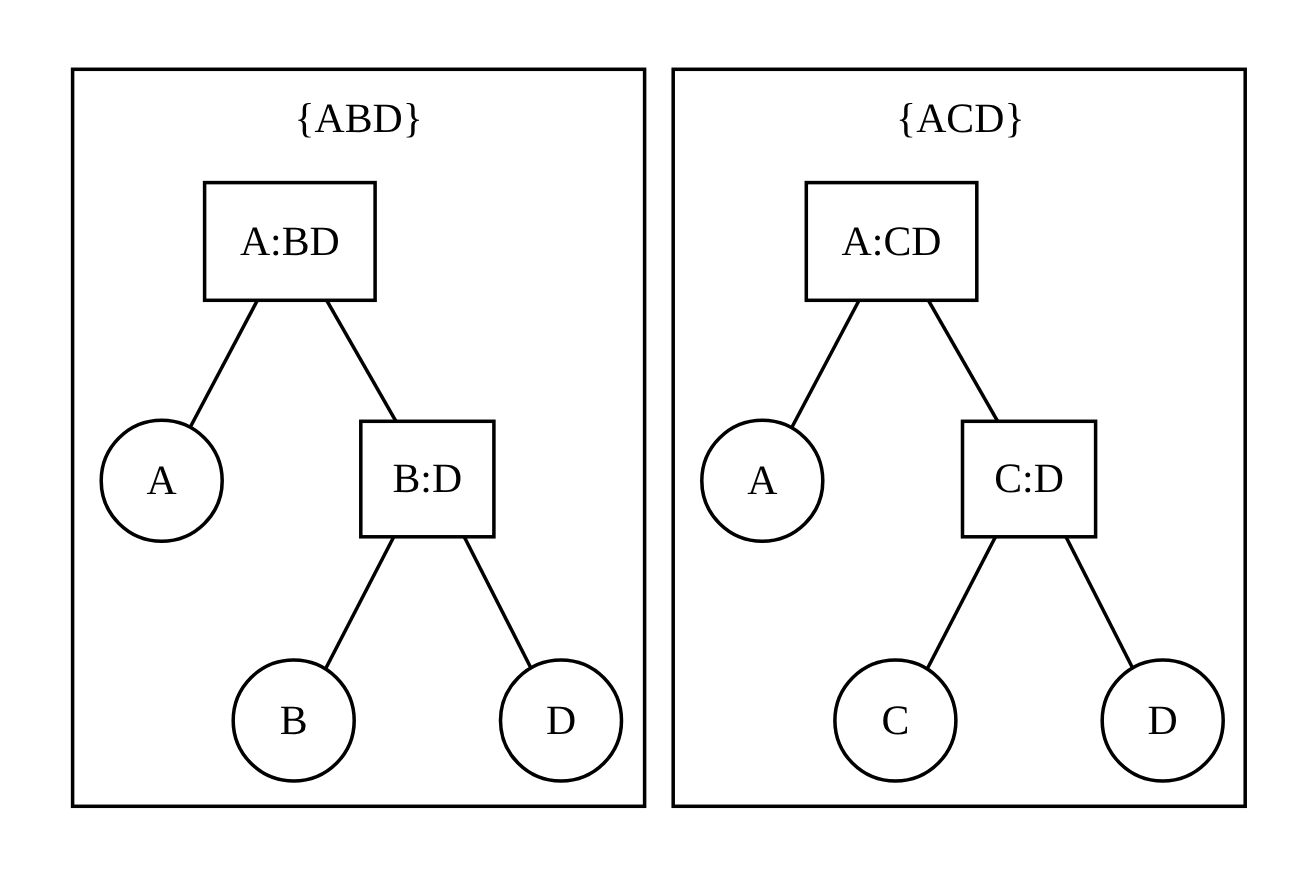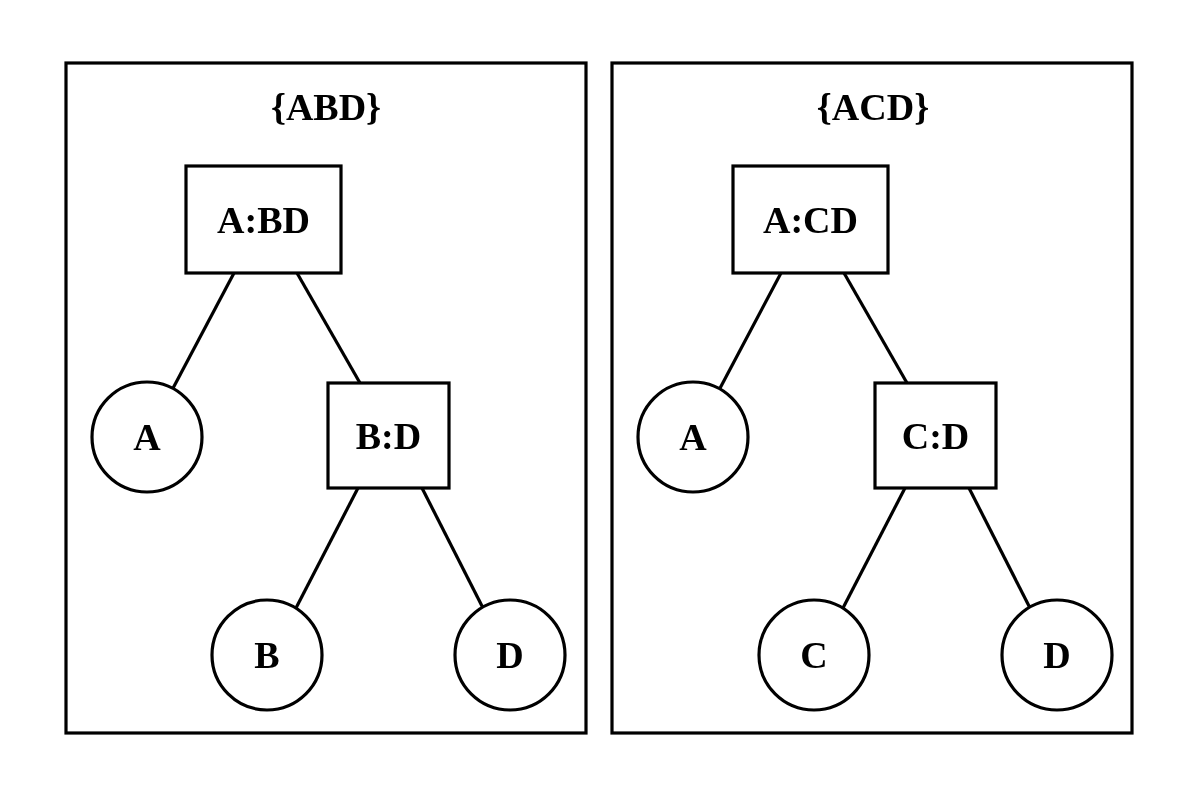--- a/index.html
+++ b/index.html
@@ -10,21 +10,20 @@
   body {
     width: 1196px;
     height: 796px;
     font-family: "Liberation Serif", "DejaVu Serif", serif;
     overflow: hidden;
   }
   #stage {
     position: relative;
     width: 1196px;
     height: 796px;
-    font-weight: bold;
   }
   svg#diagram {
     display: block;
     width: 1196px;
     height: 796px;
   }
   .panel-border {
     fill: none;
     stroke: #000000;
     stroke-width: 3.2;

